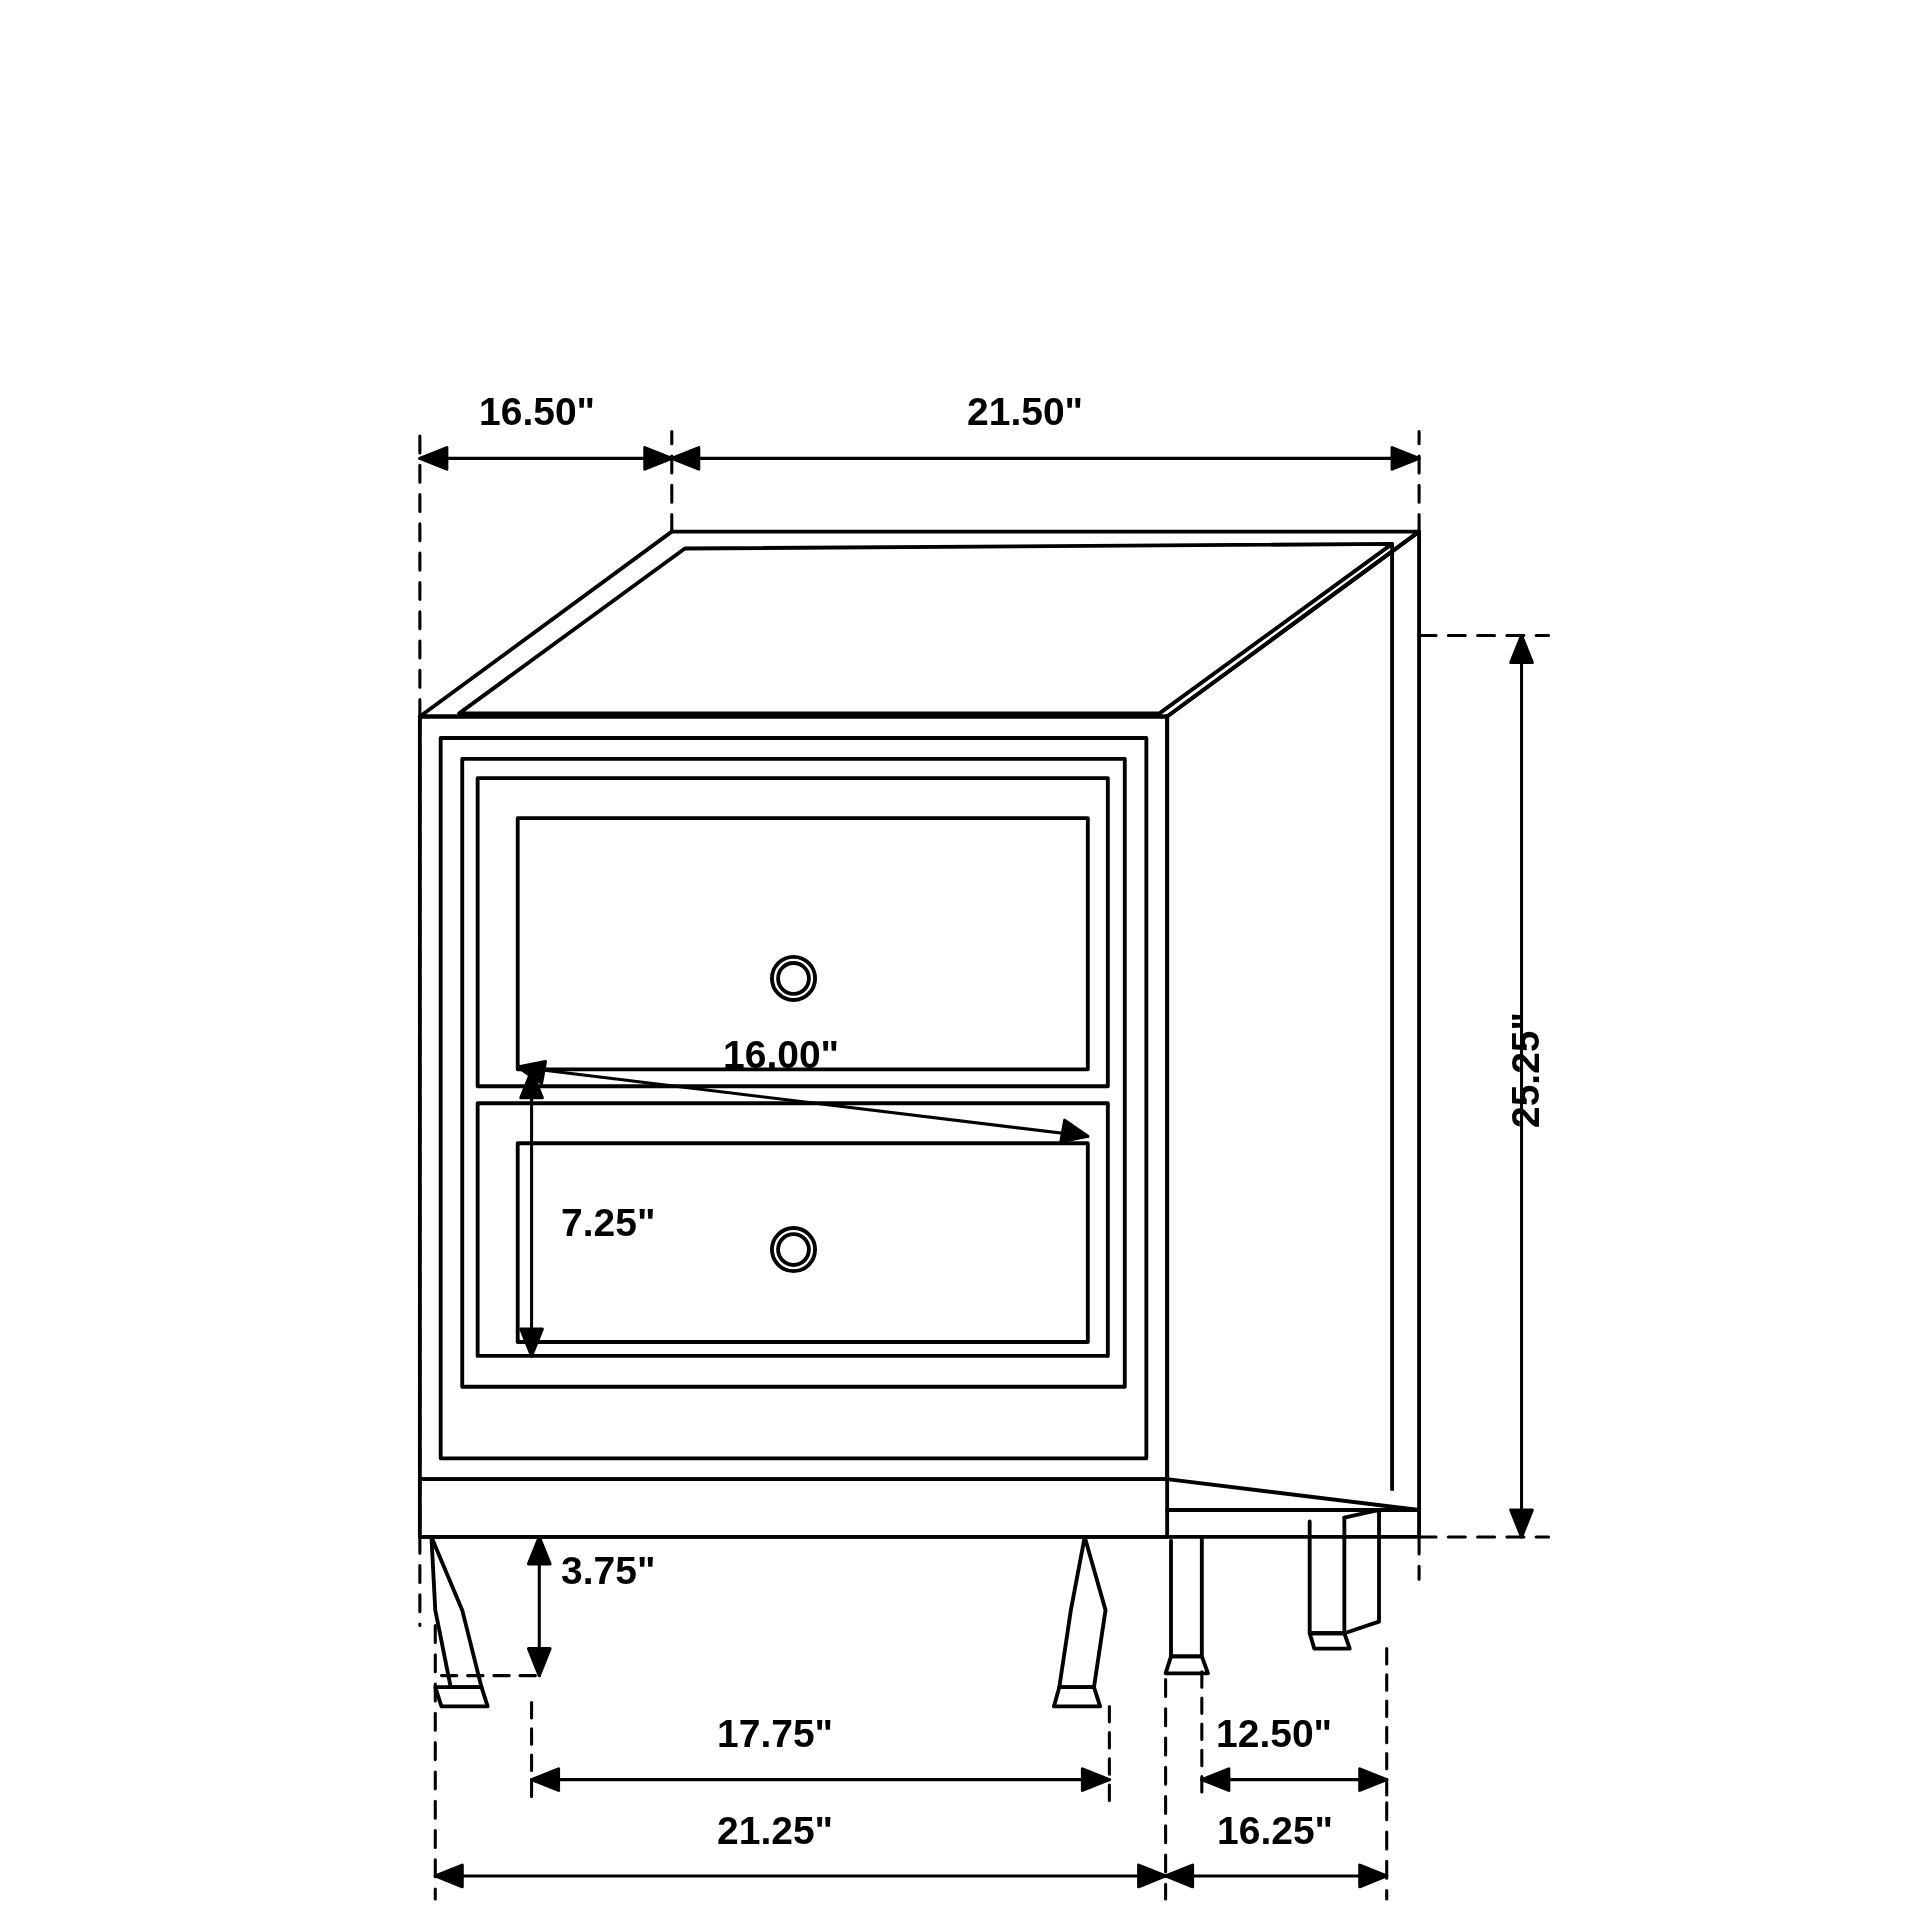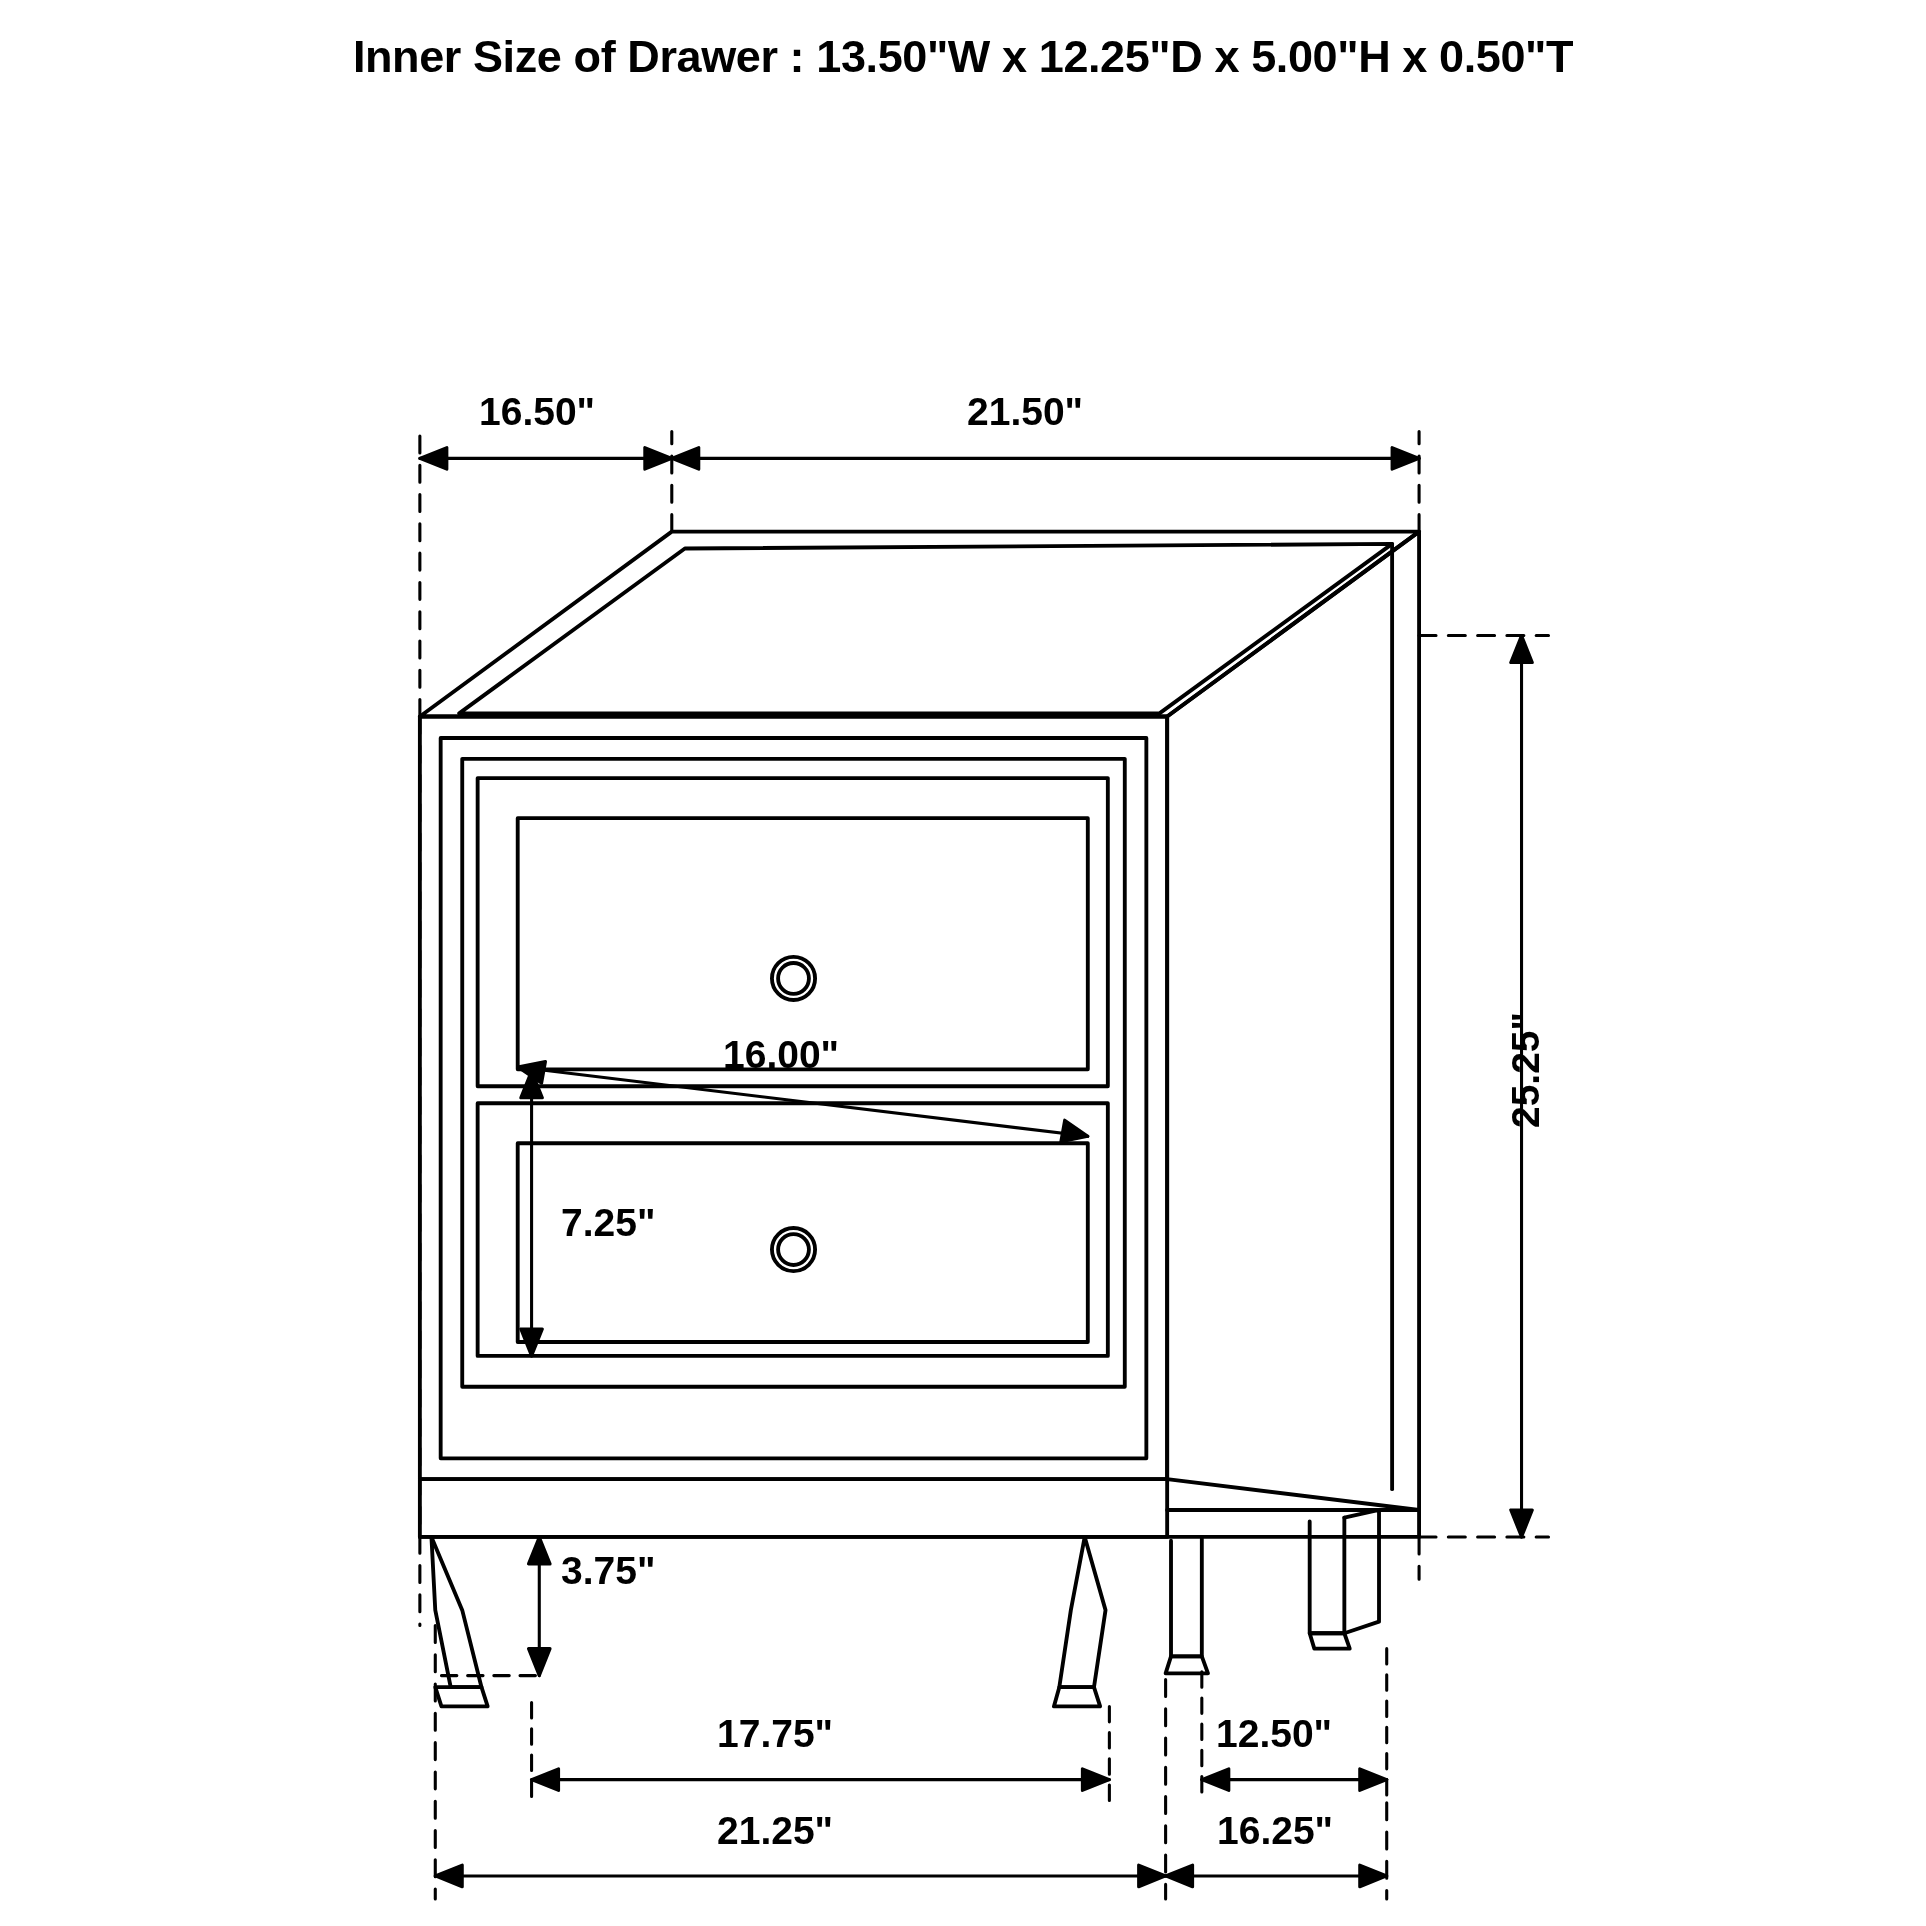--- a/index.html
+++ b/index.html
@@ -46,21 +46,20 @@
   }
   .dim-label.vert {
     transform-origin: center center;
   }
 </style>
 </head>
 <body>
 
 <div id="diagram-root">
 
-  <div class="title">Inner Size of Drawer : 13.50"W x 12.25"D x 5.00"H x 0.50"T</div>
 
   <svg class="figure" viewBox="0 0 2500 2500">
     <g fill="none" stroke="#000000" stroke-width="5" stroke-linejoin="round" stroke-linecap="round">
 
       <g>
         <path d="M 872 690 L 545 930 L 1515 930 L 1842 690 Z"></path>
         <path d="M 889 712 L 596 926 L 1505 926 L 1807 706 Z"></path>
       </g>
 
       <g>

